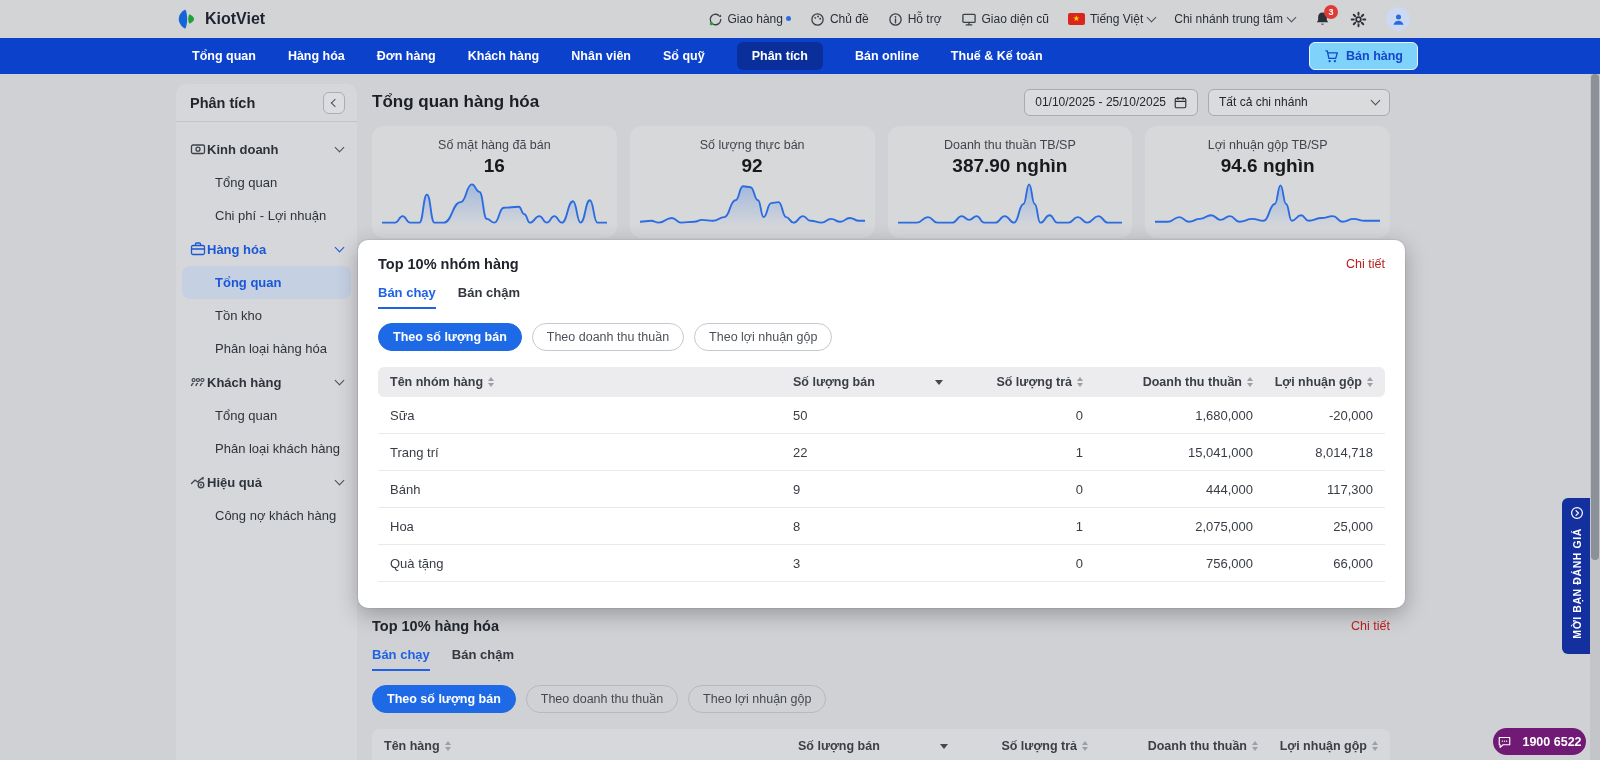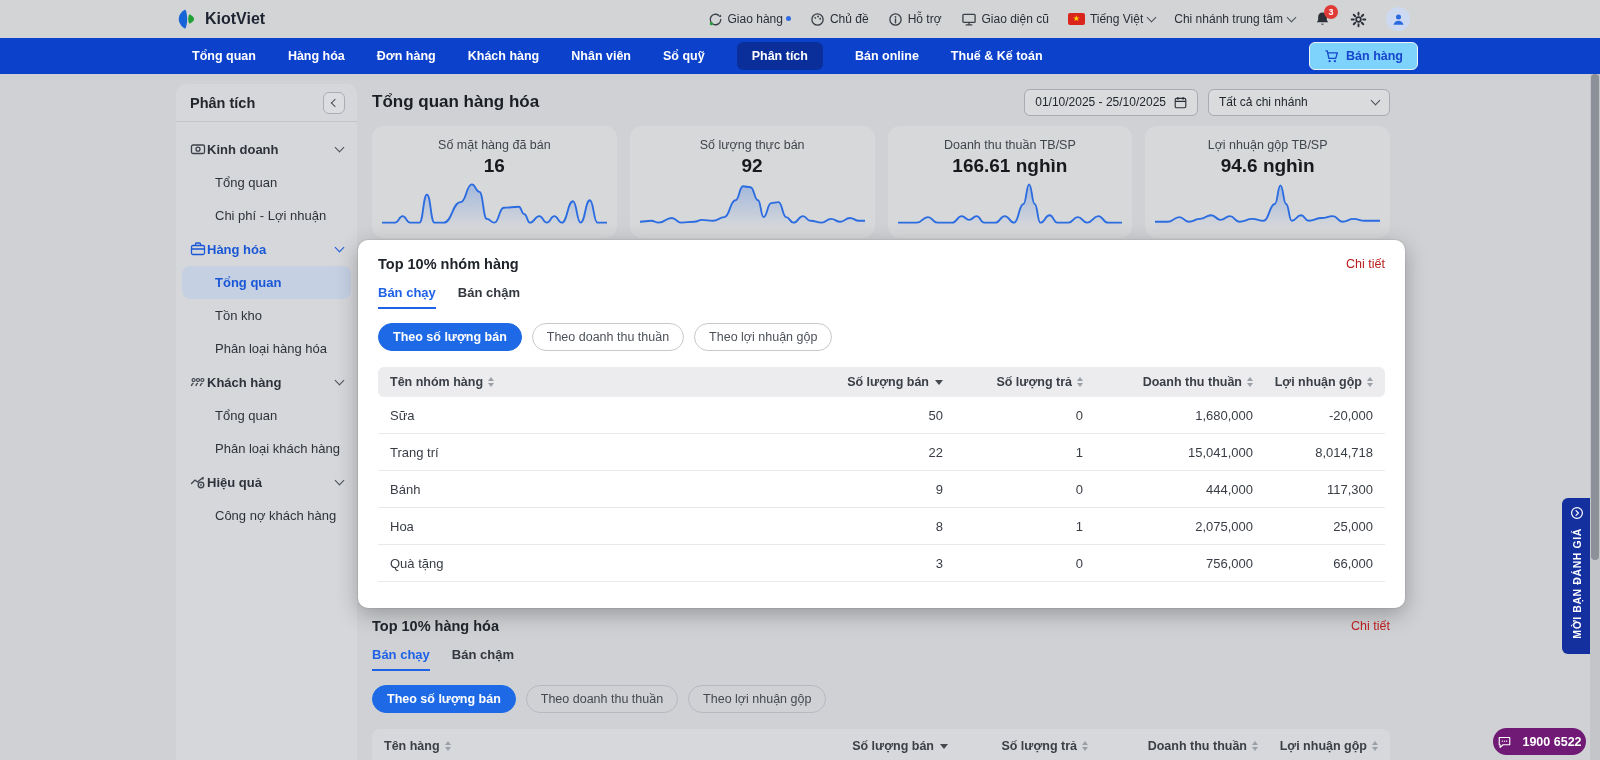--- a/index.html
+++ b/index.html
@@ -66,21 +66,21 @@
   .tab { font-size:13px; font-weight:bold; color:#33373e; padding-bottom:7px; cursor:pointer; }
   .tab.active { color:#1f62e6; border-bottom:2px solid #1f62e6; }
   .pills { display:flex; gap:10px; margin-top:14px; }
   .pill { height:28px; border-radius:15px; display:flex; align-items:center; padding:0 14px; font-size:12.5px; color:#4d525a; border:1px solid #c6c9ce; background:transparent; cursor:pointer; white-space:nowrap; }
   .pill.active { background:#1e6ae6; border-color:#1e6ae6; color:#fff; font-weight:bold; }
 
   .tbl { margin-top:16px; }
   .thead { height:30px; background:#ececee; border-radius:6px; display:flex; align-items:center; padding:0 12px; }
   .th { font-size:12.5px; font-weight:bold; color:#3a3f47; display:flex; align-items:center; cursor:pointer; }
   .c-name { flex:1; }
-  .c-n1 { width:150px; justify-content:flex-end; text-align:right; }
+  .c-n1 { width:150px; justify-content:space-between; text-align:right; }
   .c-n2 { width:140px; justify-content:flex-end; text-align:right; }
   .c-n3 { width:170px; justify-content:flex-end; text-align:right; }
   .c-n4 { width:120px; justify-content:flex-end; text-align:center; }
   .sort { display:inline-flex; flex-direction:column; gap:2px; margin-left:5px; }
   .sort i { width:0; height:0; border-left:3.5px solid transparent; border-right:3.5px solid transparent; }
   .sort .up { border-bottom:4px solid #9aa0a8; }
   .sort .down { border-top:4px solid #9aa0a8; }
   .sorted-caret { width:0; height:0; border-left:4px solid transparent; border-right:4px solid transparent; border-top:5px solid #43474e; margin-left:6px; }
   .tr { height:37px; display:flex; align-items:center; padding:0 12px; border-bottom:1px solid #e8e9eb; }
   .td { font-size:13px; color:#383d45; }
@@ -300,21 +300,21 @@
               <stop offset="0" stop-color="#2e6fe0" stop-opacity=".3"></stop>
               <stop offset="1" stop-color="#2e6fe0" stop-opacity="0"></stop>
             </linearGradient>
           </defs>
         <path class="sf" fill="url(#sg1)" d="M0,49C6,49 6,48 12,48C16,48 16,50 20,50C27,50 27,45 34,45C39,45 39,50 44,50C51,50 51,49 58,49C62,49 62,47 66,47C72,47 72,48 78,48C84,48 84,44 90,44C96,44 96,26 102,26C106,26 106,11 110,11C114,11 114,12 118,12C122,12 122,26 126,26C129,26 129,44 132,44C136,44 136,29 140,29C144,29 144,28 148,28C152,28 152,44 156,44C160,44 160,50 164,50C169,50 169,43 174,43C178,43 178,48 182,48C188,48 188,50 194,50C199,50 199,46 204,46C209,46 209,49 214,49C219,49 219,45 224,45C229,45 229,48 234,48C237,48 237,48 240,48L240,56L0,56Z"></path>
           <path class="sl" fill="none" stroke="#2b6ce0" stroke-width="2" stroke-linejoin="round" stroke-linecap="round" d="M0,49C6,49 6,48 12,48C16,48 16,50 20,50C27,50 27,45 34,45C39,45 39,50 44,50C51,50 51,49 58,49C62,49 62,47 66,47C72,47 72,48 78,48C84,48 84,44 90,44C96,44 96,26 102,26C106,26 106,11 110,11C114,11 114,12 118,12C122,12 122,26 126,26C129,26 129,44 132,44C136,44 136,29 140,29C144,29 144,28 148,28C152,28 152,44 156,44C160,44 160,50 164,50C169,50 169,43 174,43C178,43 178,48 182,48C188,48 188,50 194,50C199,50 199,46 204,46C209,46 209,49 214,49C219,49 219,45 224,45C229,45 229,48 234,48C237,48 237,48 240,48"></path>
       </svg>
     </div>
     <div class="card">
       <div class="card-label">Doanh thu thuần TB/SP</div>
-      <div class="card-value">166.61 nghìn</div>
+      <div class="card-value">387.90 nghìn</div>
       <svg class="spark" viewBox="0 0 240 60" preserveAspectRatio="none">
         <defs>
             <linearGradient id="sg2" x1="0" y1="0" x2="0" y2="1">
               <stop offset="0" stop-color="#2e6fe0" stop-opacity=".3"></stop>
               <stop offset="1" stop-color="#2e6fe0" stop-opacity="0"></stop>
             </linearGradient>
           </defs>
         <path class="sf" fill="url(#sg2)" d="M0,50C10,50 10,50 20,50C26,50 26,44 32,44C37,44 37,50 42,50C50,50 50,50 58,50C63,50 63,43 68,43C72,43 72,47 76,47C80,47 80,43 84,43C88,43 88,50 92,50C98,50 98,50 104,50C109,50 109,43 114,43C119,43 119,50 124,50C129,50 129,30 134,30C137,30 137,9 140,9C143,9 143,30 146,30C149,30 149,50 152,50C157,50 157,42 162,42C166,42 166,50 170,50C176,50 176,50 182,50C187,50 187,44 192,44C197,44 197,50 202,50C208,50 208,43 214,43C219,43 219,50 224,50C232,50 232,50 240,50L240,56L0,56Z"></path>
           <path class="sl" fill="none" stroke="#2b6ce0" stroke-width="2" stroke-linejoin="round" stroke-linecap="round" d="M0,50C10,50 10,50 20,50C26,50 26,44 32,44C37,44 37,50 42,50C50,50 50,50 58,50C63,50 63,43 68,43C72,43 72,47 76,47C80,47 80,43 84,43C88,43 88,50 92,50C98,50 98,50 104,50C109,50 109,43 114,43C119,43 119,50 124,50C129,50 129,30 134,30C137,30 137,9 140,9C143,9 143,30 146,30C149,30 149,50 152,50C157,50 157,42 162,42C166,42 166,50 170,50C176,50 176,50 182,50C187,50 187,44 192,44C197,44 197,50 202,50C208,50 208,43 214,43C219,43 219,50 224,50C232,50 232,50 240,50"></path>
       </svg>

